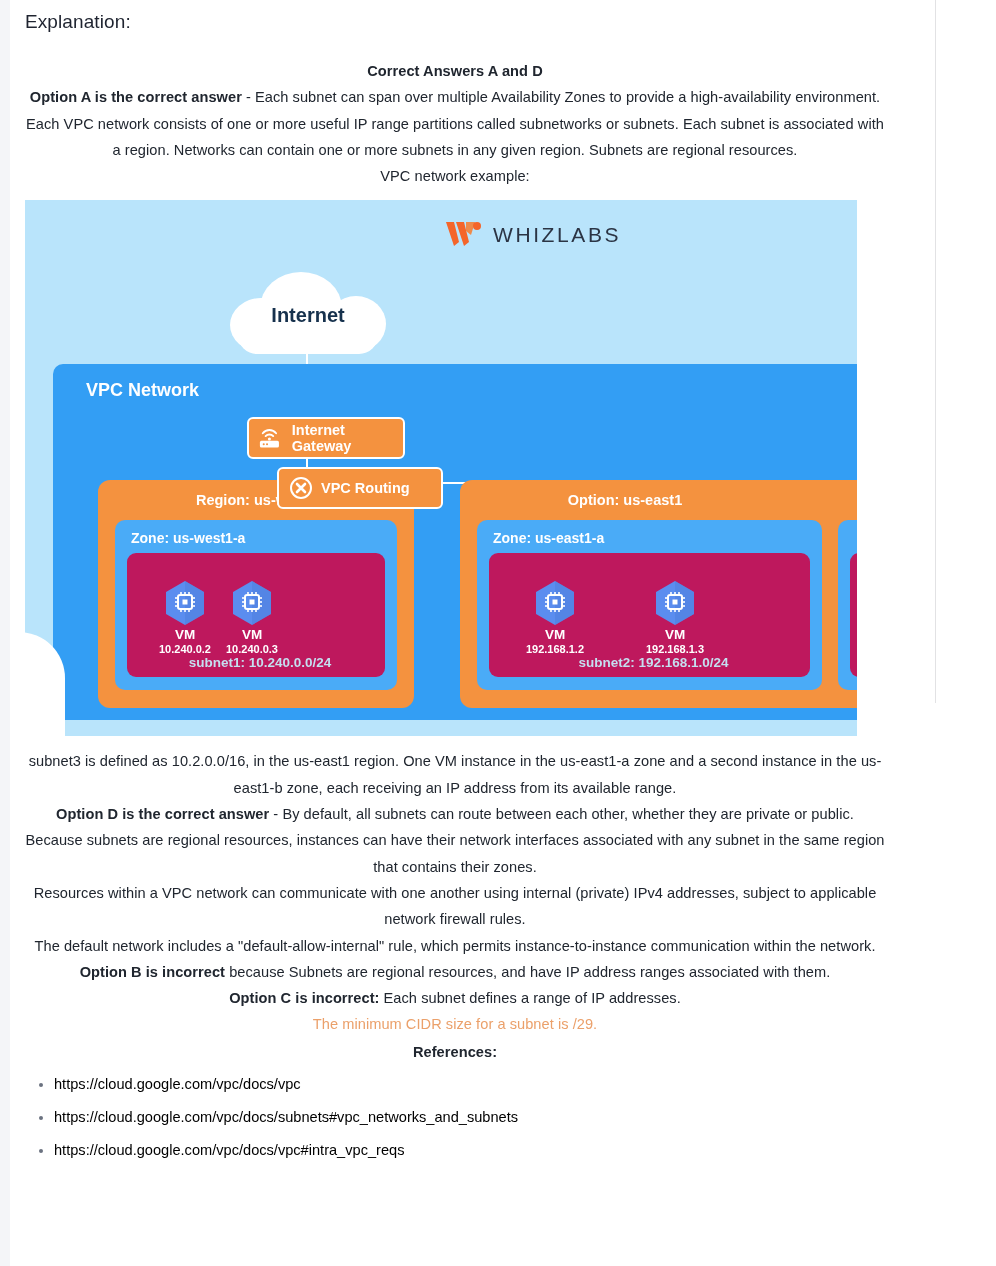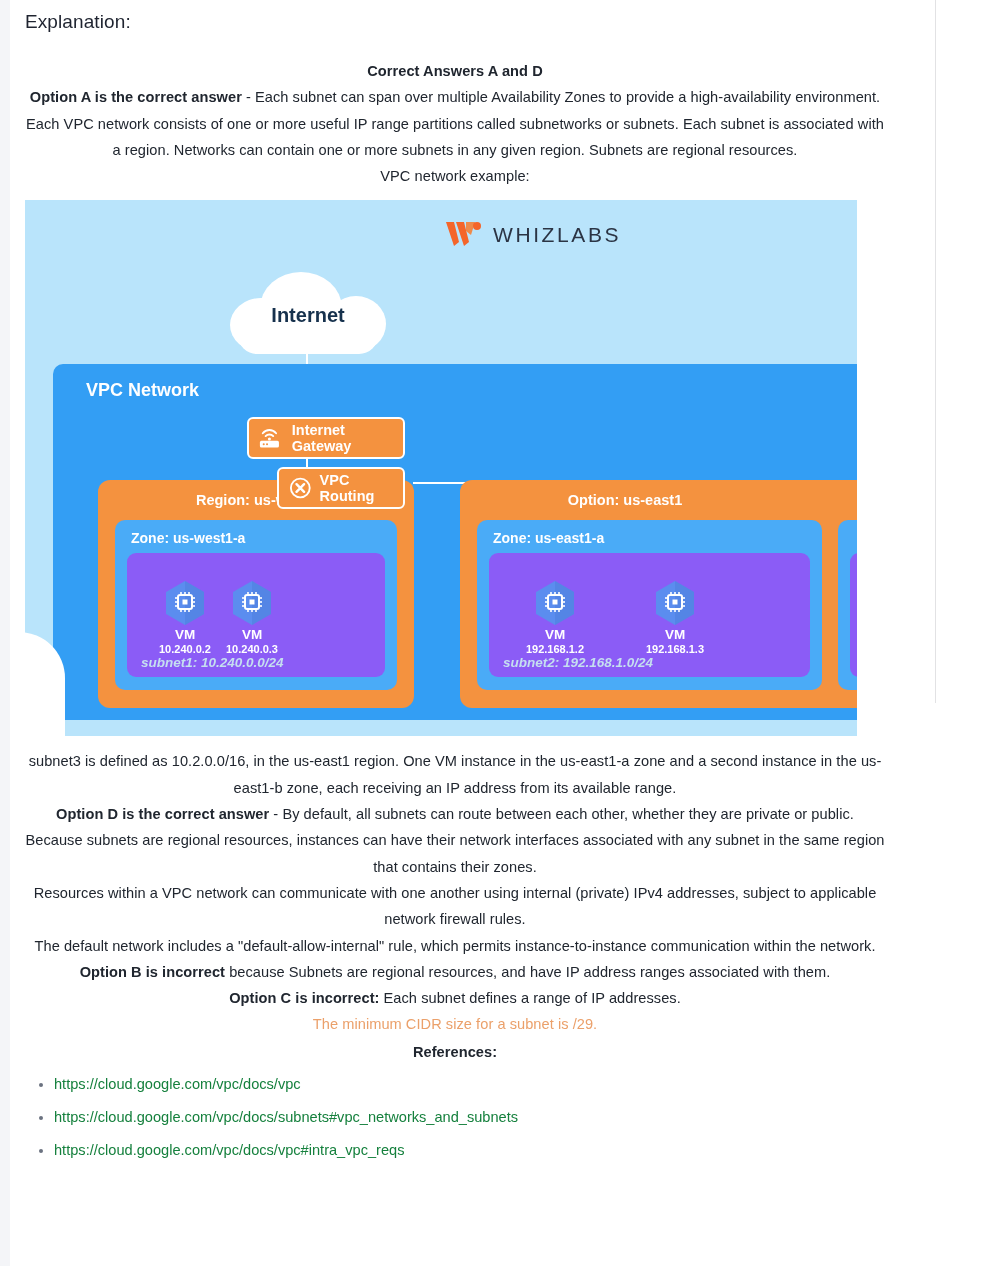--- a/index.html
+++ b/index.html
@@ -114,59 +114,59 @@
   .zone {
     position:absolute; top:40px; height:170px;
     background:#4aabf7; border-radius:10px;
   }
   .zone-title {
     position:absolute; left:16px; top:10px;
     font-size:14px; font-weight:700; color:#ffffff;
   }
   .subnet {
     position:absolute; left:12px; top:33px; right:12px; height:124px;
-    background:#8b5cf6; border-radius:9px;
+    background:#be185d; border-radius:9px;
   }
   .vm {
     position:absolute; top:27px; width:92px; text-align:center;
   }
   .vm-hex { width:42px; height:46px; margin:0 auto; display:block; }
   .vm-name {
     font-size:13.5px; font-weight:700; color:#ffffff; margin-top:1px;
     line-height:15px;
   }
   .vm-ip {
     font-size:11px; font-weight:700; color:#ffffff; line-height:15px;
     white-space:nowrap;
   }
   .subnet-cidr {
-    position:absolute; left:14px; bottom:7px; width:100%; text-align:left;
-    font-size:13.5px; font-weight:700; color:#c5dff0; white-space:nowrap;font-style:italic;
+    position:absolute; left:4px; bottom:7px; width:100%; text-align:center;
+    font-size:13.5px; font-weight:700; color:#c5dff0; white-space:nowrap;
   }
 
   .routing {
-    position:absolute; left:224px; top:103px; width:128px; height:42px;
+    position:absolute; left:224px; top:103px; width:166px; height:42px;
     background:#f4923f; border:2px solid #ffffff; border-radius:6px;
     display:flex; align-items:center; gap:8px; padding-left:10px; z-index:6;
   }
   .routing-label { font-size:14.5px; font-weight:700; color:#ffffff; }
 
   
   .mask {
     position:absolute; left:-52px; top:432px; width:92px; height:150px;
     background:#ffffff; border-radius:0 46px 0 0; z-index:9;
   }
 
   
   ul.refs { margin: 3px 0 0 0; padding-left: 29px; }
   ul.refs li {
     font-size:14.6px; line-height:33px; color:#eba06a;
   }
   ul.refs li::marker { color:#6b7280; font-size:13px; }
-  a.ref { color:#15803d; text-decoration:none; }
+  a.ref { color:#000000; text-decoration:none; }
 </style>
 </head>
 <body>
 
 <div class="left-gutter"></div>
 <div class="right-rule"></div>
 
 <div class="page">
   <div class="content">
 

